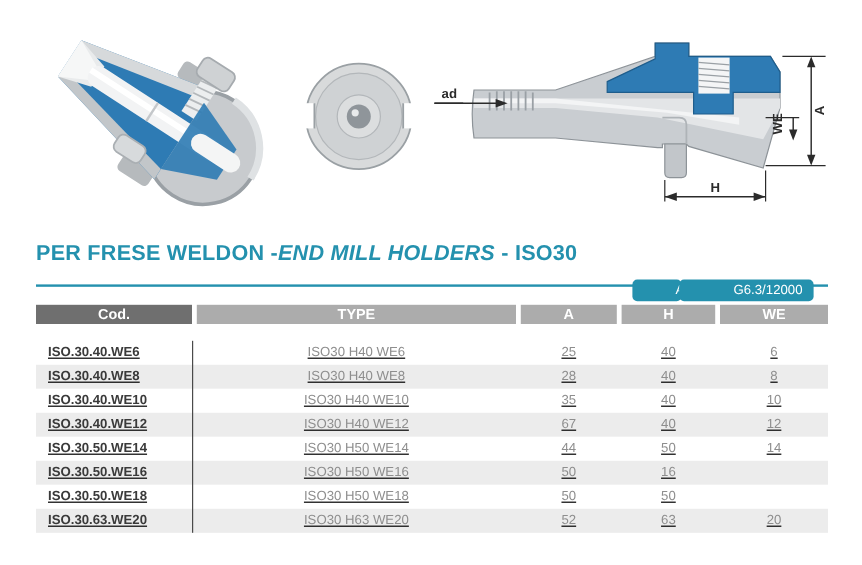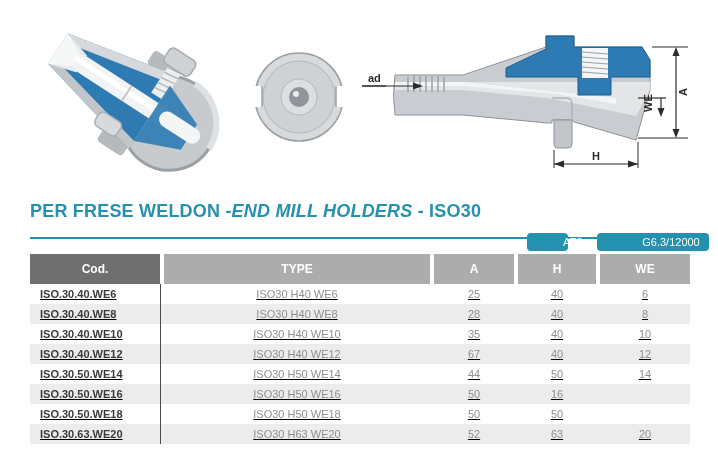--- a/index.html
+++ b/index.html
@@ -22,30 +22,30 @@
     letter-spacing:0.2px; white-space:nowrap;
   }
   .title-block .italic { font-style:italic; }
   
   .badge {
     position:absolute; top:233px; height:18px; line-height:18px;
     background:var(--accent); color:#ffffff; font-size:11px; font-weight:normal;
     text-align:center; border-radius:4px;padding-left:36px;
   }
   .badge-at  { left:527px; width:41px; }
-  .badge-g63 { left:597px; width:112px; }
+  .badge-g63 { left:566px; width:112px; }
   
   .spec-table { position:absolute; left:30px; top:254px; width:660px; }
   .t-row {
     display:grid; grid-template-columns:130px 266px 80px 78px 90px; column-gap:4px;
   }
   .t-head { height:30px; }
   .t-head .cell {
     background:var(--head-light); color:#ffffff; font-size:12px; font-weight:bold;
-    display:flex; align-items:center; justify-content:center; height:30px;
+    display:flex; align-items:center; justify-content:center; height:16px;
   }
   .t-head .cell.first { background:var(--head-dark); }
   .t-data { height:20px; font-size:11px; align-items:center; }
   .t-data:nth-child(odd)  { background:#ffffff; }
   .t-data:nth-child(even) { background:var(--row-alt); }
   .t-data .cell { display:flex; align-items:center; justify-content:center; height:20px; color:#8e8e8e; }
   .t-data .cell.first {
     justify-content:flex-start; padding-left:10px; font-weight:bold; color:#3a3a3a;
   }
   .rows-wrap { position:relative;text-decoration:underline; }

